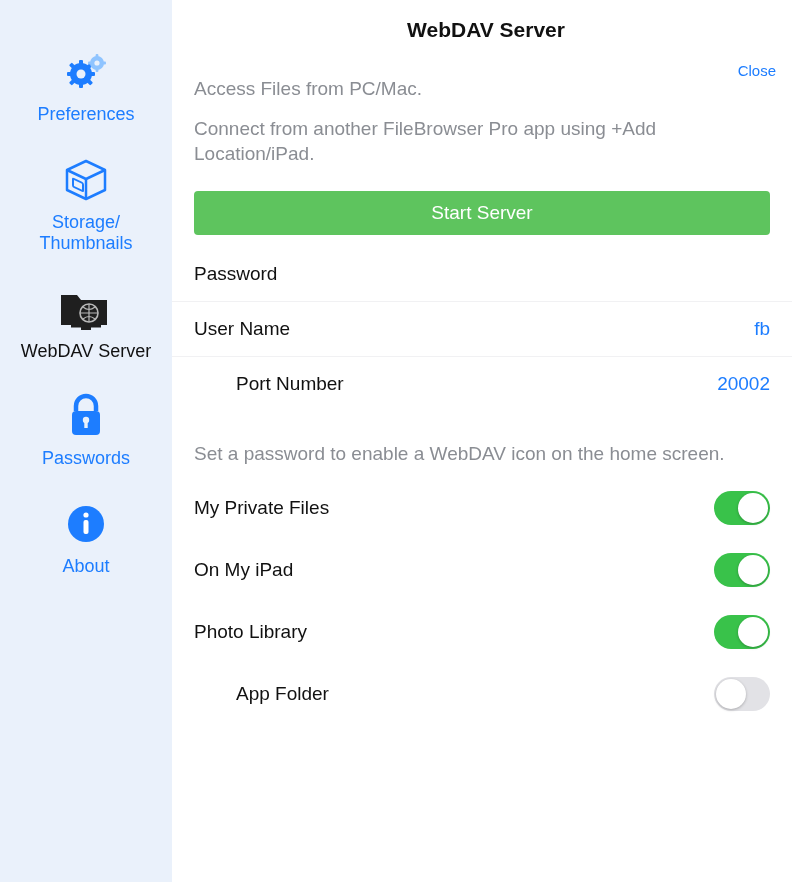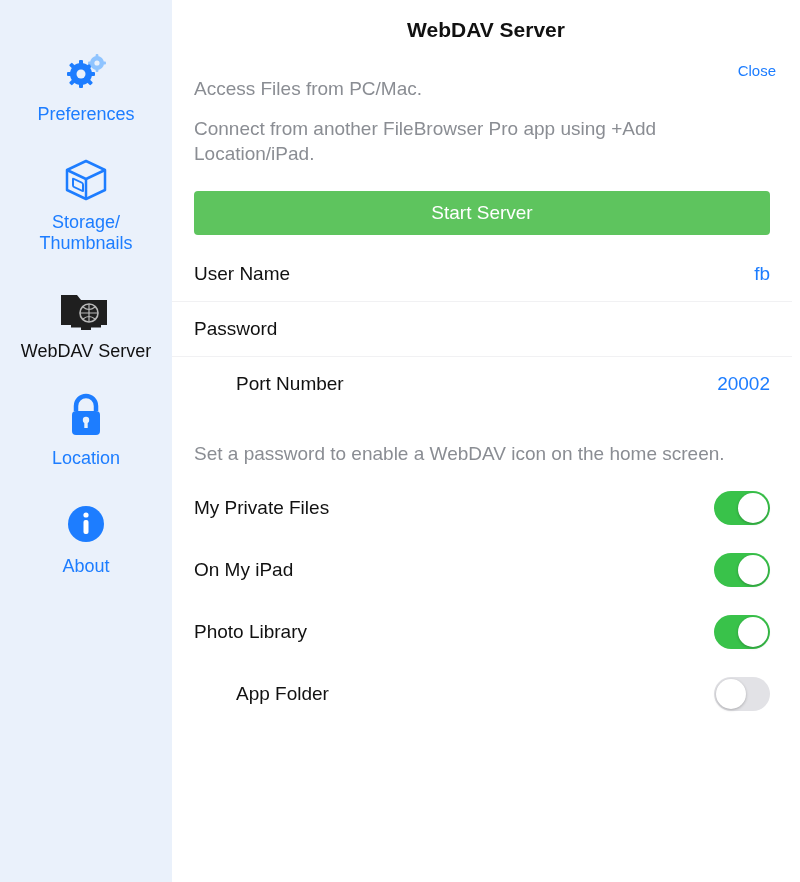--- a/index.html
+++ b/index.html
@@ -203,21 +203,21 @@
 
   <div class="side-item">
     <div class="icon-wrap">
       <svg width="40" height="46" viewBox="0 0 40 46">
         <path d="M10 18 v-5 a10 10 0 0 1 20 0 v5" fill="none" stroke="#1d7dff" stroke-width="4.5"></path>
         <rect x="6" y="18" width="28" height="24" rx="4" fill="#1d7dff"></rect>
         <circle cx="20" cy="27" r="3.2" fill="#eaf1fb"></circle>
         <rect x="18.3" y="28" width="3.4" height="7" fill="#eaf1fb"></rect>
       </svg>
     </div>
-    <div class="side-label">Location</div>
+    <div class="side-label">Passwords</div>
   </div>
 
 
   <div class="side-item">
     <div class="icon-wrap">
       <svg width="40" height="40" viewBox="0 0 40 40">
         <circle cx="20" cy="20" r="18" fill="#1d7dff"></circle>
         <circle cx="20" cy="11" r="2.6" fill="#fff"></circle>
         <rect x="17.5" y="16" width="5" height="14" rx="2" fill="#fff"></rect>
       </svg>
@@ -234,28 +234,28 @@
   </div>
 
   <div class="content">
     <div class="section-note">Access Files from PC/Mac.</div>
     <div class="section-note" style="padding-top:8px">Connect from another FileBrowser Pro app using +Add Location/iPad.</div>
 
     <div class="start-btn">Start Server</div>
 
     <div class="rowlist">
       <div class="row">
+        <span>Password</span>
+        <span class="value"></span>
+      </div>
+      <div class="row">
         <span>User Name</span>
         <span class="value">fb</span>
       </div>
       <div class="row">
-        <span>Password</span>
-        <span class="value"></span>
-      </div>
-      <div class="row">
         <span>Port Number</span>
         <span class="value">20002</span>
       </div>
     </div>
 
     <div class="note2">Set a password to enable a WebDAV icon on the home screen.</div>
 
     <div class="togglelist">
       <div class="row">
         <span>My Private Files</span>

